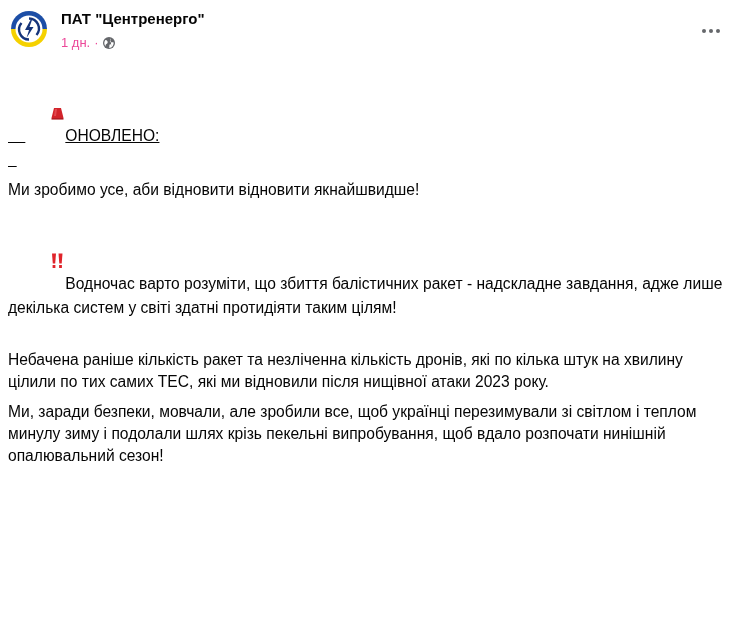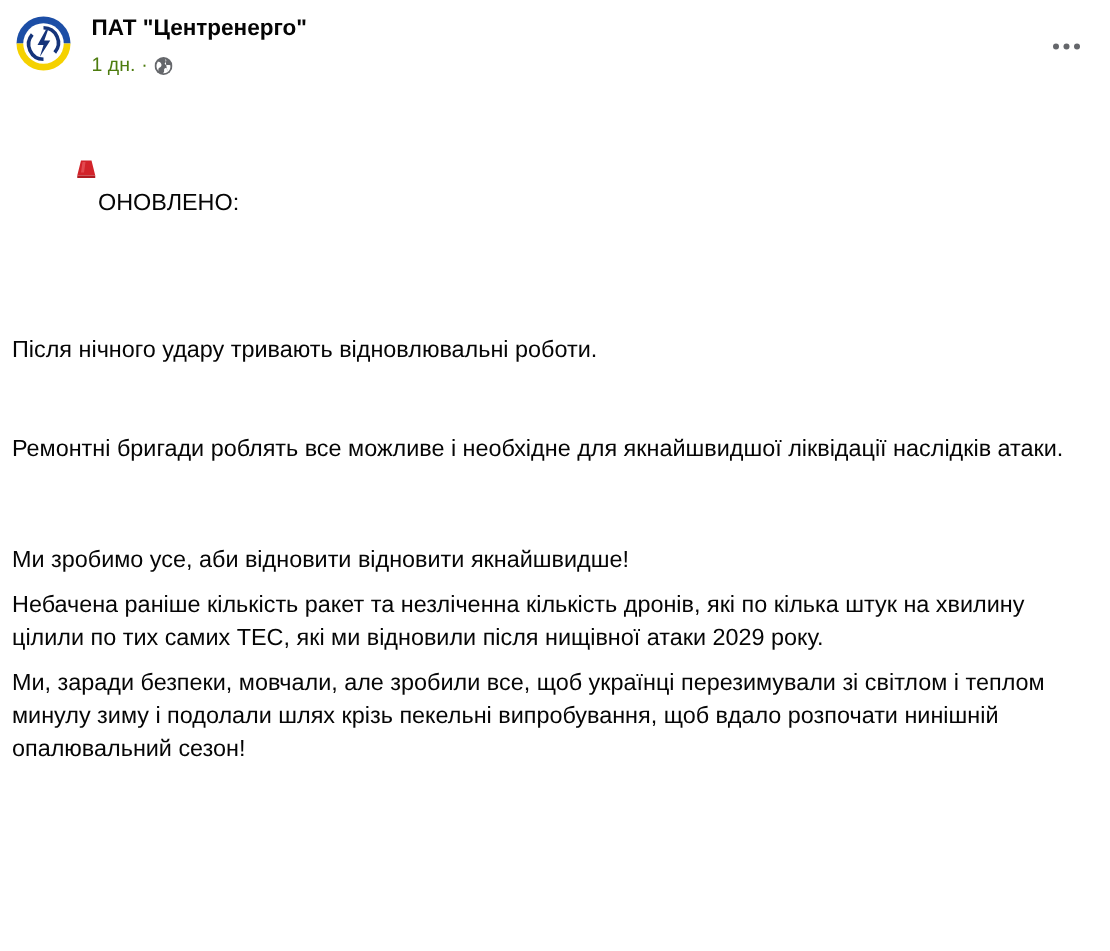--- a/index.html
+++ b/index.html
@@ -36,23 +36,23 @@
       font-size: 15px;
       font-weight: bold;
       color: #050505;
       cursor: pointer;
       white-space: nowrap;
     }
     .meta {
       position: absolute;
       left: 61px; top: 35px;
       font-size: 13px;
-      color: #4d7c0f;
+      color: #ec4899;
       display: flex;
-      align-items: flex-end;
+      align-items: center;
       white-space: nowrap;
     }
     .meta .time { cursor: pointer; }
     .meta .dot { margin: 0 4px; }
     .globe-icon {
       display: inline-block;
       width: 12px; height: 12px;
     }
     .more-button {
       position: absolute;
@@ -75,21 +75,21 @@
       left: 8px; top: 61px;
       width: 726px;
       font-size: 15.6px;
       line-height: 22px;
       color: #050505;
     }
     .post-body p {
       margin: 0 0 8px 0;
       white-space: pre-wrap;
     }
-    .post-body p.first { margin-bottom: 8px; }
+    .post-body p.first { margin-bottom: 8px; text-decoration: underline; }
     .emoji {
       display: inline-block;
       vertical-align: -2px;
       margin-right: 1px;
     }
     .line { display: block; }
   </style>
 </head>
 <body>
 
@@ -127,21 +127,27 @@
 <div class="post-body">
   <p class="first">
     <span class="emoji">
       <svg width="13" height="14" viewBox="0 0 13 14">
         <path d="M3 1 L10 1 L12.5 11 L0.5 11 Z" fill="#d2232a"></path>
         <path d="M0.5 11 L12.5 11 L12.5 12.6 L0.5 12.6 Z" fill="#b01c22"></path>
         <path d="M4 2 L6 2 L5 9 L3 9 Z" fill="#e85a5f" opacity="0.7"></path>
       </svg>
     </span><span>ОНОВЛЕНО:</span>
   </p>
+  <p>Ми зробимо усе, аби відновити відновити якнайшвидше!</p>
   <p>
-    <span class="line">Після нічного удару тривають відновлювальні роботи.</span>
-    <span class="line">Ремонтні бригади роблять все можливе і необхідне для якнайшвидшої ліквідації наслідків атаки.</span>
+    <span class="emoji">
+      <svg width="13" height="16" viewBox="0 0 13 16">
+        <path d="M1 0.5 L5 0.5 L4.2 10.5 L1.8 10.5 Z" fill="#e0242b"></path>
+        <rect x="1.6" y="12" width="2.8" height="3" fill="#e0242b"></rect>
+        <path d="M7.5 0.5 L11.5 0.5 L10.7 10.5 L8.3 10.5 Z" fill="#e0242b"></path>
+        <rect x="8.1" y="12" width="2.8" height="3" fill="#e0242b"></rect>
+      </svg>
+    </span><span>Водночас варто розуміти, що збиття балістичних ракет - надскладне завдання, адже лише декілька систем у світі здатні протидіяти таким цілям!</span>
   </p>
-  <p>Ми зробимо усе, аби відновити відновити якнайшвидше!</p>
-  <p>Небачена раніше кількість ракет та незліченна кількість дронів, які по кілька штук на хвилину цілили по тих самих ТЕС, які ми відновили після нищівної атаки 2029 року.</p>
+  <p>Небачена раніше кількість ракет та незліченна кількість дронів, які по кілька штук на хвилину цілили по тих самих ТЕС, які ми відновили після нищівної атаки 2023 року.</p>
   <p>Ми, заради безпеки, мовчали, але зробили все, щоб українці перезимували зі світлом і теплом минулу зиму і подолали шлях крізь пекельні випробування, щоб вдало розпочати нинішній опалювальний сезон!</p>
 
 </div>
 
 </body></html>

